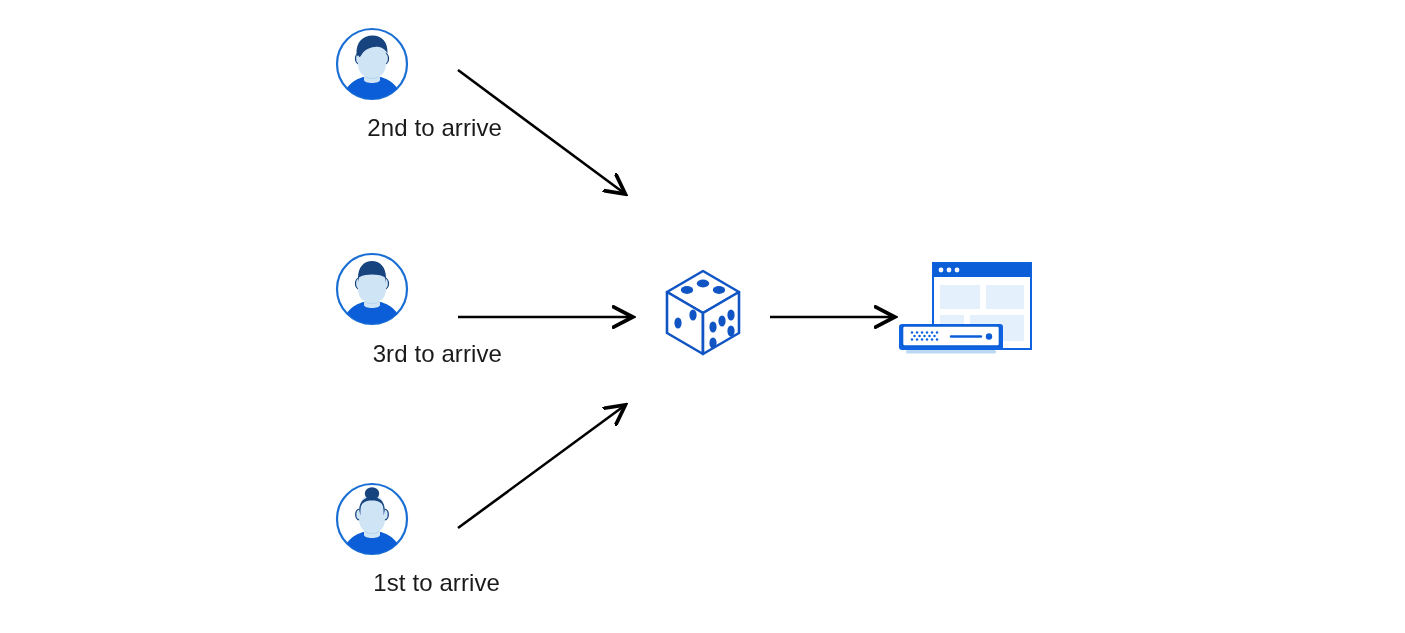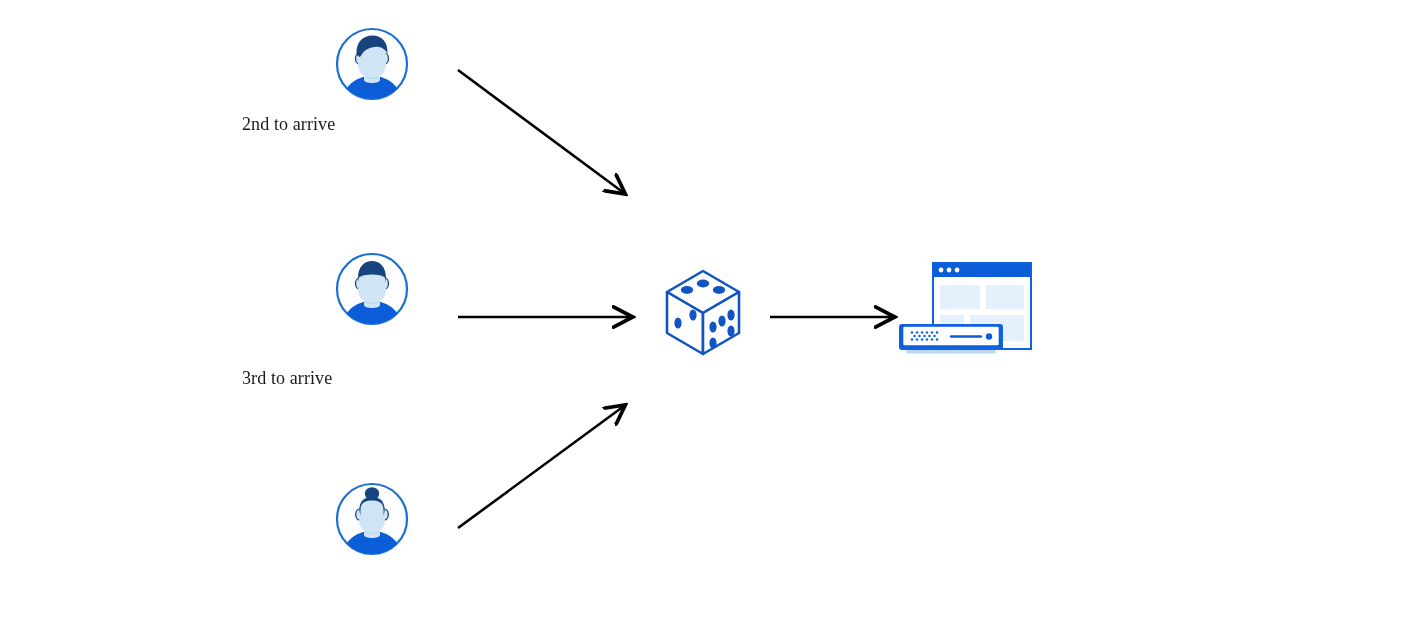--- a/index.html
+++ b/index.html
@@ -16,24 +16,24 @@
     height: 633px;
     background: #ffffff;
     overflow: hidden;
   }
   .node {
     position: absolute;
   }
   .node-label {
     position: absolute;
     width: 260px;
-    text-align: left;
-    font-size: 18px;
+    text-align: right;
+    font-size: 24px;
     color: #1a1a1a;
-    font-family: Liberation Serif, serif;
+    font-family: Liberation Sans, sans-serif;
     white-space: nowrap;
     letter-spacing: 0.1px;
   }
   .arrow-layer {
     position: absolute;
     left: 0;
     top: 0;
     width: 1405px;
     height: 633px;
     pointer-events: none;
@@ -99,21 +99,21 @@
         <path d="M 30 50 C 33 54 43 54 46 50 L 46 44 L 30 44 Z" fill="#b4d5ec"></path>
         <ellipse cx="25.5" cy="32.5" rx="4" ry="5.6" fill="#cfe4f5" stroke="#17447e" stroke-width="1.3"></ellipse>
         <ellipse cx="50.5" cy="32.5" rx="4" ry="5.6" fill="#cfe4f5" stroke="#17447e" stroke-width="1.3"></ellipse>
         <path d="M 24 30 C 24 17 31 11 38 11 C 45 11 52 17 52 30 L 52 38 C 52 47 46 52 38 52 C 30 52 24 47 24 38 Z" fill="#cfe4f5"></path>
         <path d="M 24 27 C 24 15.5 30.5 10 38 10 C 45.5 10 52 15.5 52 27 C 52 27 48 23.5 38 23.5 C 28 23.5 24 27 24 27 Z" fill="#17447e"></path>
         <path d="M 24 27 L 24 32 C 24 32 24.5 26.5 26 24.5 C 25 25 24 26 24 27 Z" fill="#17447e"></path>
         <path d="M 52 27 L 52 32 C 52 32 51.5 26.5 50 24.5 C 51 25 52 26 52 27 Z" fill="#17447e"></path>
       </g>
     </svg>
   </div>
-  <div class="node-label" style="left:242px; top:340px;margin-top:28px;">3rd to arrive</div>
+  <div class="node-label" style="left:242px; top:340px;">3rd to arrive</div>
 
   <div class="node avatar-wrap" style="left:334px; top:481px;">
     <svg width="76" height="76" viewBox="0 0 76 76" xmlns="http://www.w3.org/2000/svg">
       <defs>
         <clipPath id="clipC">
             <circle cx="38" cy="38" r="35"></circle>
           </clipPath>
       </defs>
       <circle cx="38" cy="38" r="35" fill="#ffffff" stroke="#1b6fd4" stroke-width="2.2"></circle>
       <g clip-path="url(#clipC)">
@@ -123,20 +123,21 @@
         <ellipse cx="25.5" cy="33.5" rx="3.8" ry="5.4" fill="#cfe4f5" stroke="#17447e" stroke-width="1.3"></ellipse>
         <ellipse cx="50.5" cy="33.5" rx="3.8" ry="5.4" fill="#cfe4f5" stroke="#17447e" stroke-width="1.3"></ellipse>
         <path d="M 25 31 C 25 19 31.5 13 38 13 C 44.5 13 51 19 51 31 L 51 38 C 51 47 45.5 52 38 52 C 30.5 52 25 47 25 38 Z" fill="#cfe4f5"></path>
         <ellipse cx="38" cy="12.5" rx="7.2" ry="6.2" fill="#17447e"></ellipse>
         <path d="M 25.5 33 C 24 22 29 16 38 16 C 47 16 52 22 50.5 33 C 50.5 33 50 25 47.5 22.5 C 45 20 41 19.5 38 19.5 C 35 19.5 31 20 28.5 22.5 C 26 25 25.5 33 25.5 33 Z" fill="#17447e"></path>
         <path d="M 26.2 33.5 C 25.8 27 26.6 23.5 27.6 22 C 27.6 22 26.2 27 26.6 34 Z" fill="#11437f"></path>
         <path d="M 49.8 33.5 C 50.2 27 49.4 23.5 48.4 22 C 48.4 22 49.8 27 49.4 34 Z" fill="#11437f"></path>
       </g>
     </svg>
   </div>
+  <div class="node-label" style="left:240px; top:569px;">1st to arrive</div>
 
   <div class="node dice-wrap" style="left:660px; top:265px;">
     <svg width="86" height="96" viewBox="0 0 86 96" xmlns="http://www.w3.org/2000/svg">
       <g stroke="#1155c4" stroke-width="2.6" stroke-linejoin="round" fill="#ffffff">
 
         <path d="M 43 6 L 79 27 L 43 48 L 7 27 Z"></path>
 
         <path d="M 7 27 L 43 48 L 43 89 L 7 68 Z"></path>
 
         <path d="M 79 27 L 79 68 L 43 89 L 43 48 Z"></path>

